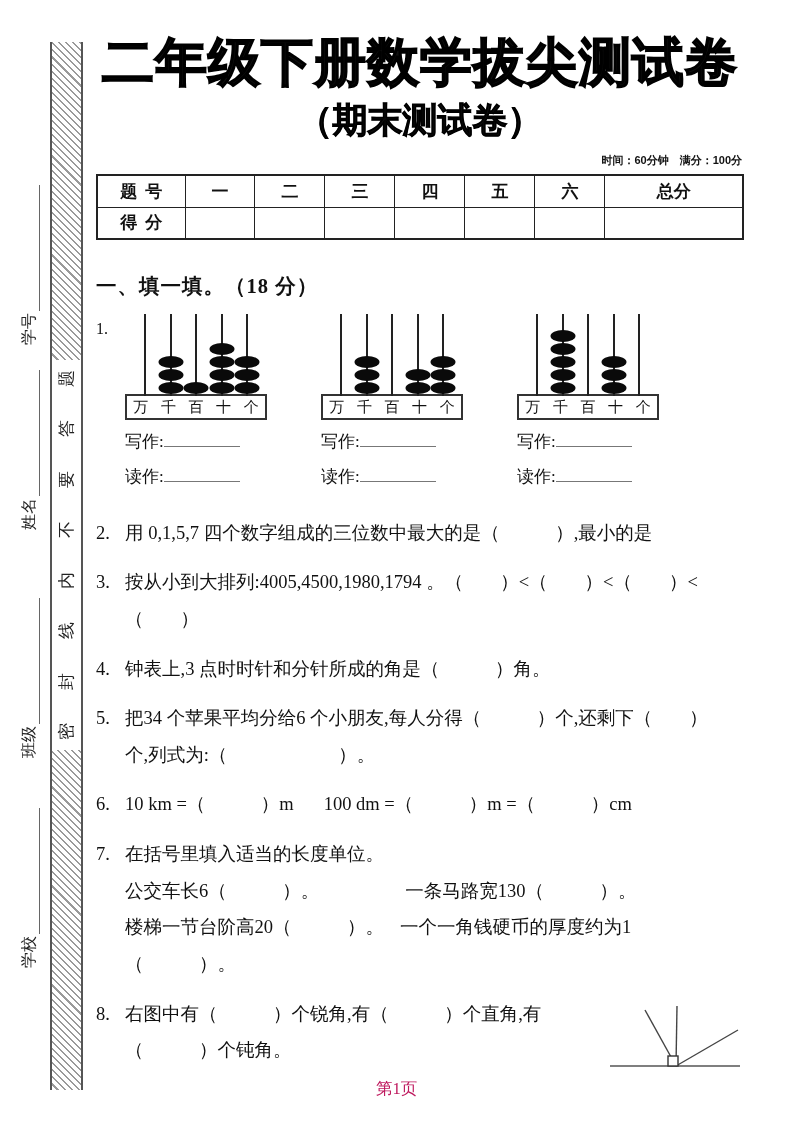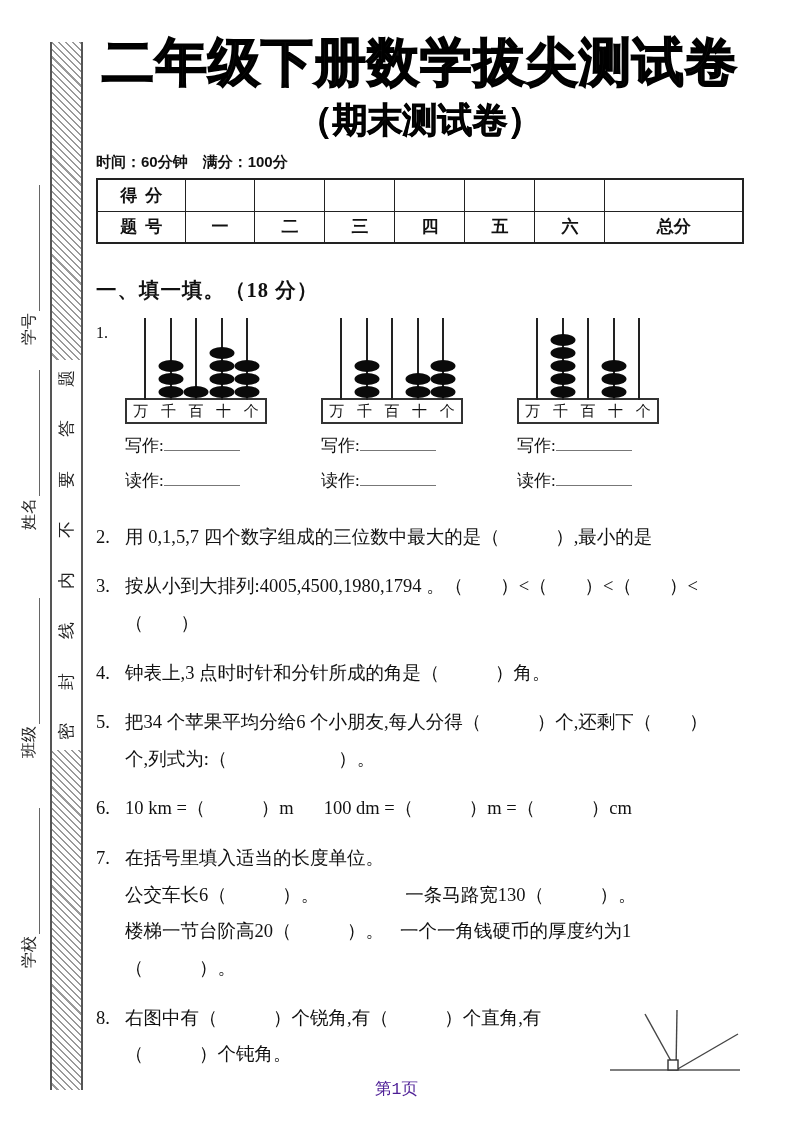--- a/index.html
+++ b/index.html
@@ -50,21 +50,21 @@
     font-size:52px; font-weight:900; text-align:center; letter-spacing:1px;
     -webkit-text-stroke:1.6px #000; line-height:1.25;
   }
   .subtitle {
     font-family:Liberation Sans, sans-serif;
     font-size:35px; font-weight:900; text-align:center;
     -webkit-text-stroke:0.8px #000; line-height:1.2; margin-top:4px;
   }
   .meta {
     font-family:"Liberation Sans","DejaVu Sans",sans-serif;
-    font-size:15px; margin:12px 2px 6px 0; font-weight:600;
+    font-size:11px; text-align:right; margin:12px 2px 6px 0; font-weight:600;
   }
 
   table.score { width:100%; border-collapse:collapse; border:2.5px solid #222; }
   table.score td, table.score th {
     border:1.2px solid #222; height:32px; text-align:center;
     font-size:17px; font-weight:bold; font-family:"Liberation Serif","DejaVu Serif",serif;
   }
   td.row-label { width:88px; letter-spacing:8px; text-indent:8px; }
 
   .section-title { margin-top:32px; font-size:20.5px; font-weight:bold; letter-spacing:1px; }
@@ -101,21 +101,21 @@
   .q7-row1 span { margin-right:86px; }
   .q7-row2 span { margin-right:16px; }
 
   
   .q8-wrap { display:flex; align-items:flex-start; }
   .q8-text { flex:1; }
   .angle-fig { flex:none; width:138px; margin-top:6px; }
 
   .footer {
     position:absolute; bottom:22px; left:0; width:100%; text-align:center;
-    font-family:Liberation Mono, monospace; font-size:16.5px; color:#4c1d95;
+    font-family:Liberation Serif, serif; font-size:16.5px; color:#be185d;
   }
 </style>
 </head>
 <body>
 
 <div class="page">
 
   <div class="seal-strip">
     <div class="hatch hatch-top"></div>
     <div class="seal-chars">
@@ -150,39 +150,39 @@
 
   <div class="main">
 
     <div class="title">二年级下册数学拔尖测试卷</div>
     <div class="subtitle">（期末测试卷）</div>
     <div class="meta">时间：60分钟　满分：100分</div>
 
     <table class="score">
       <tbody>
           <tr>
-        <td class="row-label">得分</td>
-        <td></td>
-        <td></td>
-        <td></td>
-        <td></td>
-        <td></td>
-        <td></td>
-        <td></td>
-      </tr>
-      <tr>
         <td class="row-label">题号</td>
         <td>一</td>
         <td>二</td>
         <td>三</td>
         <td>四</td>
         <td>五</td>
         <td>六</td>
         <td>总分</td>
       </tr>
+      <tr>
+        <td class="row-label">得分</td>
+        <td></td>
+        <td></td>
+        <td></td>
+        <td></td>
+        <td></td>
+        <td></td>
+        <td></td>
+      </tr>
     </tbody>
       </table>
 
     <div class="section-title">一、填一填。（18 分）</div>
 
     <div class="q1-row">
       <div class="q-num">1.</div>
       <div class="abacus-groups">
         <div class="abacus-group">
           <div class="abacus">

